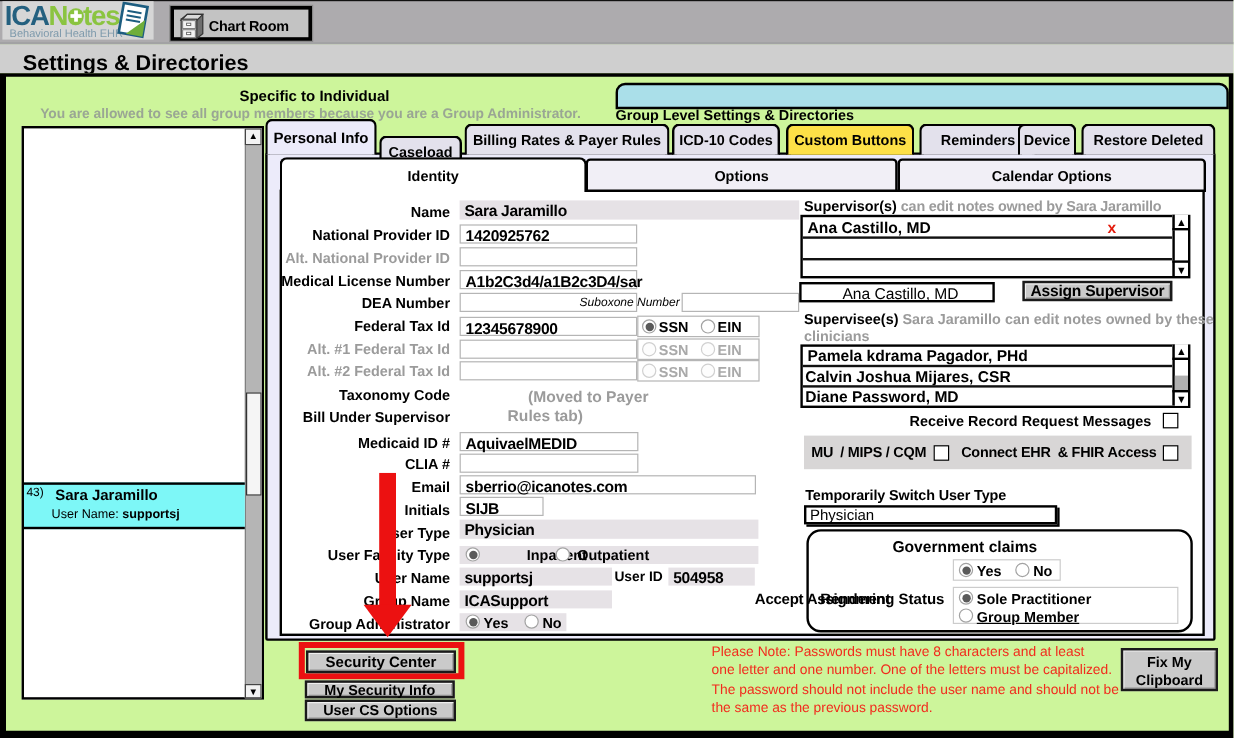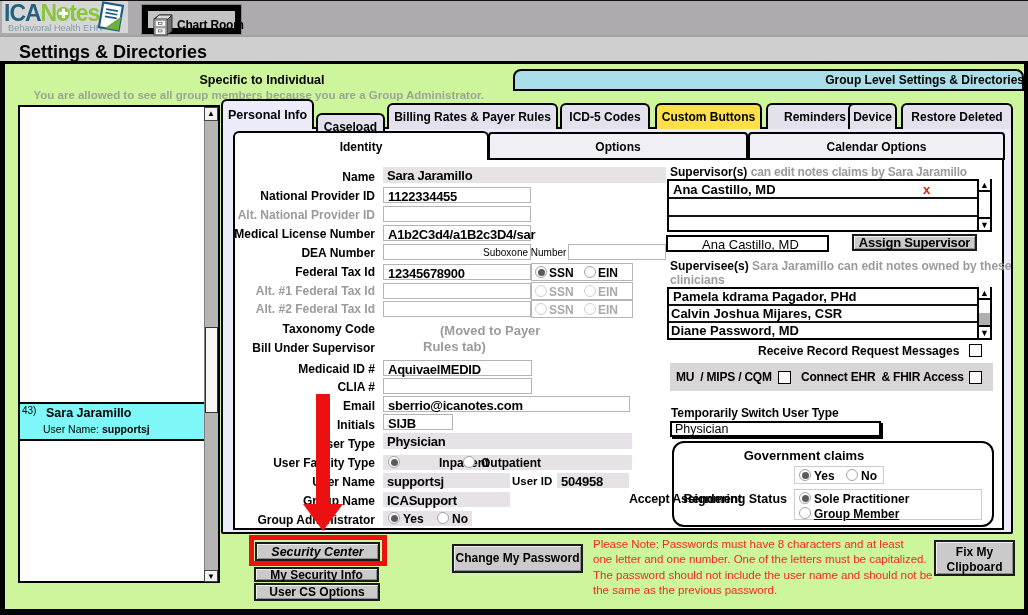--- a/index.html
+++ b/index.html
@@ -51,42 +51,42 @@
       <g transform="translate(99,3) rotate(10 10 12)">
         <rect x="0" y="0" width="20" height="25" fill="#fff" stroke="#1d5d80" stroke-width="2.2"></rect>
         <line x1="4" y1="6" x2="16" y2="6" stroke="#1d5d80" stroke-width="1.7"></line>
         <line x1="4" y1="9.7" x2="16" y2="9.7" stroke="#1d5d80" stroke-width="1.7"></line>
         <line x1="4" y1="13.4" x2="16" y2="13.4" stroke="#1d5d80" stroke-width="1.7"></line>
         <path d="M 6 25 L 20 25 L 20 11 Z" fill="#6fae3a"></path>
       </g>
     </svg>
   </div>
 
-  <div class="abs" style="left:142px; top:5px; width:99px; height:29px; background:#c3c3c3;
-       border:6px solid #000000; box-shadow:0 0 0 1px #8a8a8a;">
+  <div class="abs" style="left:142px; top:5px; width:118px; height:29px; background:#c3c3c3;
+       border:3px solid #000000; box-shadow:0 0 0 1px #8a8a8a;">
     <svg class="abs" style="left:4px; top:2px;" width="24" height="24" viewBox="0 0 24 24">
       <path d="M2 6 L7 2 L20 2 L20 18 L15 22 Z" fill="#6f6f6f" stroke="#333" stroke-width="1"></path>
       <path d="M7 2 L20 2 L15 7 L2 7 Z" fill="#d9d9d9" stroke="#333" stroke-width="1"></path>
       <rect x="2" y="6" width="13" height="16" fill="#e8e8e8" stroke="#333" stroke-width="1"></rect>
       <rect x="3.2" y="7.2" width="10.6" height="6.6" fill="#f2f2f2" stroke="#777" stroke-width="0.8"></rect>
       <rect x="3.2" y="14.8" width="10.6" height="6.6" fill="#f2f2f2" stroke="#777" stroke-width="0.8"></rect>
       <rect x="6.5" y="9.3" width="3.5" height="2" fill="#fff" stroke="#555" stroke-width="0.7"></rect>
       <rect x="6.5" y="16.9" width="3.5" height="2" fill="#fff" stroke="#555" stroke-width="0.7"></rect>
     </svg>
     <div class="abs b" style="left:29px; top:7px; font-size:12px; white-space:nowrap; letter-spacing:-0.2px;">Chart Room</div>
   </div>
 
   <div class="abs" id="setbar"></div>
   <div class="abs b" style="left:19px; top:42px; font-size:18px;">Settings &amp; Directories</div>
 
   <div class="abs" id="frame"></div>
 
   <div class="abs" style="left:513px; top:69px; width:511px; height:22px; background:#aadfe9;
        border:2px solid #000; border-radius:8px 8px 0 0;"></div>
-  <div class="abs b" style="left:513px; top:73px; width:511px; text-align:right; font-size:12px;">Group Level Settings &amp; Directories</div>
+  <div class="abs b" style="left:513px; top:89px; width:511px; text-align:left; font-size:12px;">Group Level Settings &amp; Directories</div>
 
   <div class="abs b" style="left:12px; top:73px; width:500px; text-align:center; font-size:12.5px;">Specific to Individual</div>
   <div class="abs b" style="left:12px; top:89px; width:472px; text-align:right; font-size:11.5px; color:#9aa694;">You are allowed to see all group members because you are a Group Administrator.</div>
 
   <div class="abs" id="leftlist"></div>
 
   <div class="abs" style="left:204px; top:107px; width:14px; height:474px; background:#b5b5b5; border-left:1px solid #808080;"></div>
   <div class="abs" style="left:204px; top:107px; width:14px; height:14px; background:#f2f2f2; border:1px solid #444; font-size:8px; text-align:center; line-height:12px;">▲</div>
   <div class="abs" style="left:204px; top:570px; width:14px; height:12px; background:#f2f2f2; border:1px solid #444; font-size:8px; text-align:center; line-height:11px;">▼</div>
   <div class="abs" style="left:205px; top:327px; width:13px; height:86px; background:#f5f5f5; border:1px solid #333;"></div>
@@ -94,21 +94,21 @@
   <div class="abs" style="left:20px; top:402px; width:184px; height:39px; background:#7df7f7;
        border-top:2px solid #000; border-bottom:2.5px solid #000;"></div>
   <div class="abs" style="left:22px; top:405px; font-size:10px;">43)</div>
   <div class="abs b" style="left:46px; top:406px; font-size:12.5px;">Sara Jaramillo</div>
   <div class="abs" style="left:43px; top:423px; font-size:10.5px;">User Name: <span class="b">supportsj</span></div>
 
   <div class="abs" style="left:221px; top:127px; width:792px; height:407px; background:#ecebfa; border:2px solid #000; border-radius:2px;"></div>
 
   <div class="abs b" style="left:316px; top:113px; width:69px;  height:26px; background:#e3e1ec; border:2px solid #000; border-bottom:none; border-radius:6px 6px 0 0; text-align:center; font-size:12px; padding-top:5px;">Caseload</div>
   <div class="abs b" style="left:387px; top:103px; width:171px; height:26px; background:#e3e1ec; border:2px solid #000; border-bottom:none; border-radius:6px 6px 0 0; text-align:center; font-size:12px; padding-top:5px;">Billing Rates &amp; Payer Rules</div>
-  <div class="abs b" style="left:560px; top:103px; width:90px;  height:26px; background:#e3e1ec; border:2px solid #000; border-bottom:none; border-radius:6px 6px 0 0; text-align:center; font-size:12px; padding-top:5px;">ICD-5 Codes</div>
+  <div class="abs b" style="left:560px; top:103px; width:90px;  height:26px; background:#e3e1ec; border:2px solid #000; border-bottom:none; border-radius:6px 6px 0 0; text-align:center; font-size:12px; padding-top:5px;">ICD-10 Codes</div>
   <div class="abs b" style="left:655px; top:103px; width:107px; height:26px; background:#fde047; border:2px solid #000; border-bottom:none; border-radius:6px 6px 0 0; text-align:center; font-size:12px; padding-top:5px;">Custom Buttons</div>
   <div class="abs b" style="left:766px; top:103px; width:98px;  height:26px; background:#e3e1ec; border:2px solid #000; border-bottom:none; border-radius:6px 6px 0 0; text-align:center; font-size:12px; padding-top:5px;">Reminders</div>
   <div class="abs b" style="left:848px; top:103px; width:49px;  height:26px; background:#e3e1ec; border:2px solid #000; border-bottom:none; border-radius:6px 6px 0 0; text-align:center; font-size:12px; padding-top:5px;">Device</div>
   <div class="abs b" style="left:901px; top:103px; width:112px; height:26px; background:#e3e1ec; border:2px solid #000; border-bottom:none; border-radius:6px 6px 0 0; text-align:center; font-size:12px; padding-top:5px;">Restore Deleted</div>
 
   <div class="abs b" style="left:221px; top:99px; width:93px; height:30px; background:#ecebfa; border:2px solid #000; border-bottom:none; border-radius:6px 6px 0 0; text-align:center; font-size:12.5px; padding-top:7px; z-index:3;">Personal Info</div>
 
   <div class="abs" style="left:233px; top:158px; width:771px; height:372px; background:#fff; border:2px solid #000;"></div>
 
   <div class="abs b" style="left:488px; top:132px; width:260px; height:28px; background:#f1eff6; border:2px solid #000; border-radius:4px 4px 0 0; text-align:center; font-size:12px; padding-top:6px;">Options</div>
@@ -129,25 +129,25 @@
   <div class="flbl" style="top:380px;">CLIA #</div>
   <div class="flbl" style="top:399px;">Email</div>
   <div class="flbl" style="top:418px;">Initials</div>
   <div class="flbl" style="top:437px;">User Type</div>
   <div class="flbl" style="top:456px;">User Facility Type</div>
   <div class="flbl" style="top:475px;">User Name</div>
   <div class="flbl" style="top:494px;">Group Name</div>
   <div class="flbl" style="top:513px;">Group Administrator</div>
 
   <div class="gfield ftext" style="left:383px; top:167px; width:283px; height:16px;">Sara Jaramillo</div>
-  <div class="wfield ftext" style="left:383px; top:187px; width:148px; height:16px;">1122334455</div>
+  <div class="wfield ftext" style="left:383px; top:187px; width:148px; height:16px;">1420925762</div>
   <div class="wfield ftext" style="left:383px; top:206px; width:148px; height:16px;"></div>
   <div class="wfield ftext" style="left:383px; top:225px; width:148px; height:16px;">A1b2C3d4/a1B2c3D4/sar</div>
   <div class="wfield ftext" style="left:383px; top:244px; width:148px; height:16px;"></div>
-  <div class="abs" style="left:483px; top:247px; font-size:10px;">Suboxone Number</div>
+  <div class="abs" style="left:483px; top:247px; font-size:10px;font-style:italic;">Suboxone Number</div>
   <div class="wfield ftext" style="left:568px; top:244px; width:98px; height:16px;"></div>
 
   <div class="wfield ftext" style="left:383px; top:264px; width:148px; height:16px;">12345678900</div>
   <div class="wfield" style="left:531px; top:263px; width:102px; height:18px;"></div>
   <div class="radio" style="left:535px; top:266px;">
       <span class="dot"></span>
     </div>
   <div class="abs b" style="left:549px; top:266px; font-size:12px;">SSN</div>
   <div class="radio off" style="left:584px; top:266px;"></div>
   <div class="abs b" style="left:598px; top:266px; font-size:12px;">EIN</div>
@@ -189,21 +189,21 @@
   <div class="gfield ftext" style="left:383px; top:492px; width:127px; height:15px;">ICASupport</div>
 
   <div class="gfield" style="left:383px; top:511px; width:89px; height:15px;"></div>
   <div class="radio" style="left:388px; top:512px;">
       <span class="dot"></span>
     </div>
   <div class="abs b" style="left:403px; top:512px; font-size:12px;">Yes</div>
   <div class="radio off" style="left:437px; top:512px;"></div>
   <div class="abs b" style="left:452px; top:512px; font-size:12px;">No</div>
 
-  <div class="abs" style="left:670px; top:165px; font-size:12px;"><span class="b">Supervisor(s)</span> <span class="b" style="color:#9b9b9b; letter-spacing:-0.2px;">can edit notes claims by Sara Jaramillo</span></div>
+  <div class="abs" style="left:670px; top:165px; font-size:12px;"><span class="b">Supervisor(s)</span> <span class="b" style="color:#9b9b9b; letter-spacing:-0.2px;">can edit notes owned by Sara Jaramillo</span></div>
 
   <div class="abs" style="left:667px; top:179px; width:325px; height:53px; background:#fff; border:2px solid #000;"></div>
   <div class="abs b" style="left:673px; top:182px; font-size:13px;">Ana Castillo, MD</div>
   <div class="abs b" style="left:923px; top:182px; font-size:13px; color:#e31b0c;">x</div>
   <div class="abs" style="left:669px; top:197px; width:308px; height:2px; background:#111;"></div>
   <div class="abs" style="left:669px; top:215px; width:308px; height:2px; background:#111;"></div>
 
   <div class="abs" style="left:977px; top:179px; width:13px; height:51px; background:#fff; border-left:2px solid #000;"></div>
   <div class="abs" style="left:977px; top:179px; width:13px; height:13px; background:#fff; border-left:2px solid #000; border-bottom:2px solid #000; font-size:9px; text-align:center; line-height:12px;">▲</div>
   <div class="abs" style="left:977px; top:217px; width:13px; height:13px; background:#fff; border-left:2px solid #000; border-top:2px solid #000; font-size:9px; text-align:center; line-height:13px;">▼</div>
@@ -255,20 +255,19 @@
   <div class="abs b" style="left:814px; top:492px; font-size:12px;">Sole Practitioner</div>
   <div class="radio off" style="left:799px; top:507px;"></div>
   <div class="abs b" style="left:814px; top:507px; font-size:12px;text-decoration:underline;">Group Member</div>
 
   <svg class="abs" style="left:300px; top:394px; z-index:5;" width="48" height="140" viewBox="0 0 48 140">
     <rect x="16" y="0" width="14" height="112" fill="#ec1111"></rect>
     <polygon points="3,110 43,110 23,137" fill="#ec1111"></polygon>
   </svg>
 
   <div class="abs" style="left:249px; top:535px; width:138px; height:31px; border:5px solid #ec1111; z-index:6;"></div>
-  <div class="btn" style="left:255px; top:542px; width:125px; height:19px; font-size:12.5px; line-height:16px; z-index:7;font-style:italic;">Security Center</div>
+  <div class="btn" style="left:255px; top:542px; width:125px; height:19px; font-size:12.5px; line-height:16px; z-index:7;">Security Center</div>
   <div class="btn" style="left:254px; top:567px; width:125px; height:15px; font-size:12px; line-height:12px;">My Security Info</div>
   <div class="btn" style="left:254px; top:583px; width:126px; height:18px; font-size:12px; line-height:15px;">User CS Options</div>
-  <div class="btn" style="left:452px; top:544px; width:131px; height:29px; font-size:12px; line-height:25px; white-space:nowrap;">Change My Password</div>
   <div class="abs" style="left:593px; top:537px; font-size:11.5px; line-height:15.3px; color:#f22b1d; white-space:nowrap;">Please Note: Passwords must have 8 characters and at least<br>one letter and one number. One of the letters must be capitalized.<br>The password should not include the user name and should not be<br>the same as the previous password.</div>
   <div class="btn" style="left:934px; top:540px; width:81px; height:36px; font-size:12px; line-height:15px; padding-top:3px;">Fix My<br>Clipboard</div>
 
 </div>
 
 </body></html>

